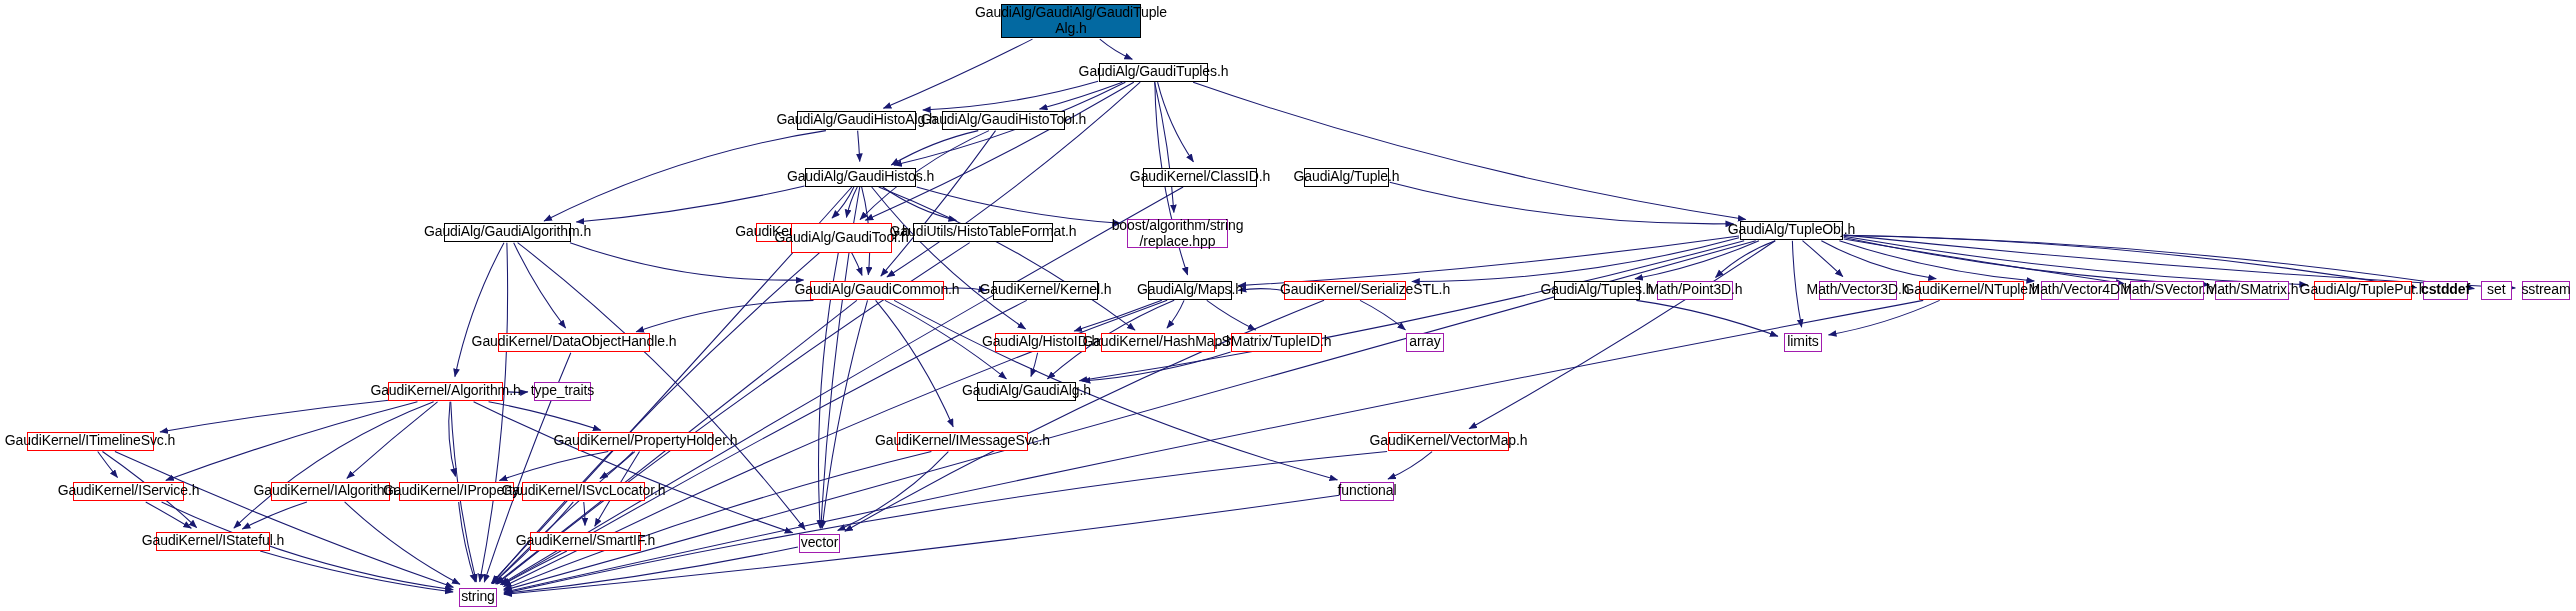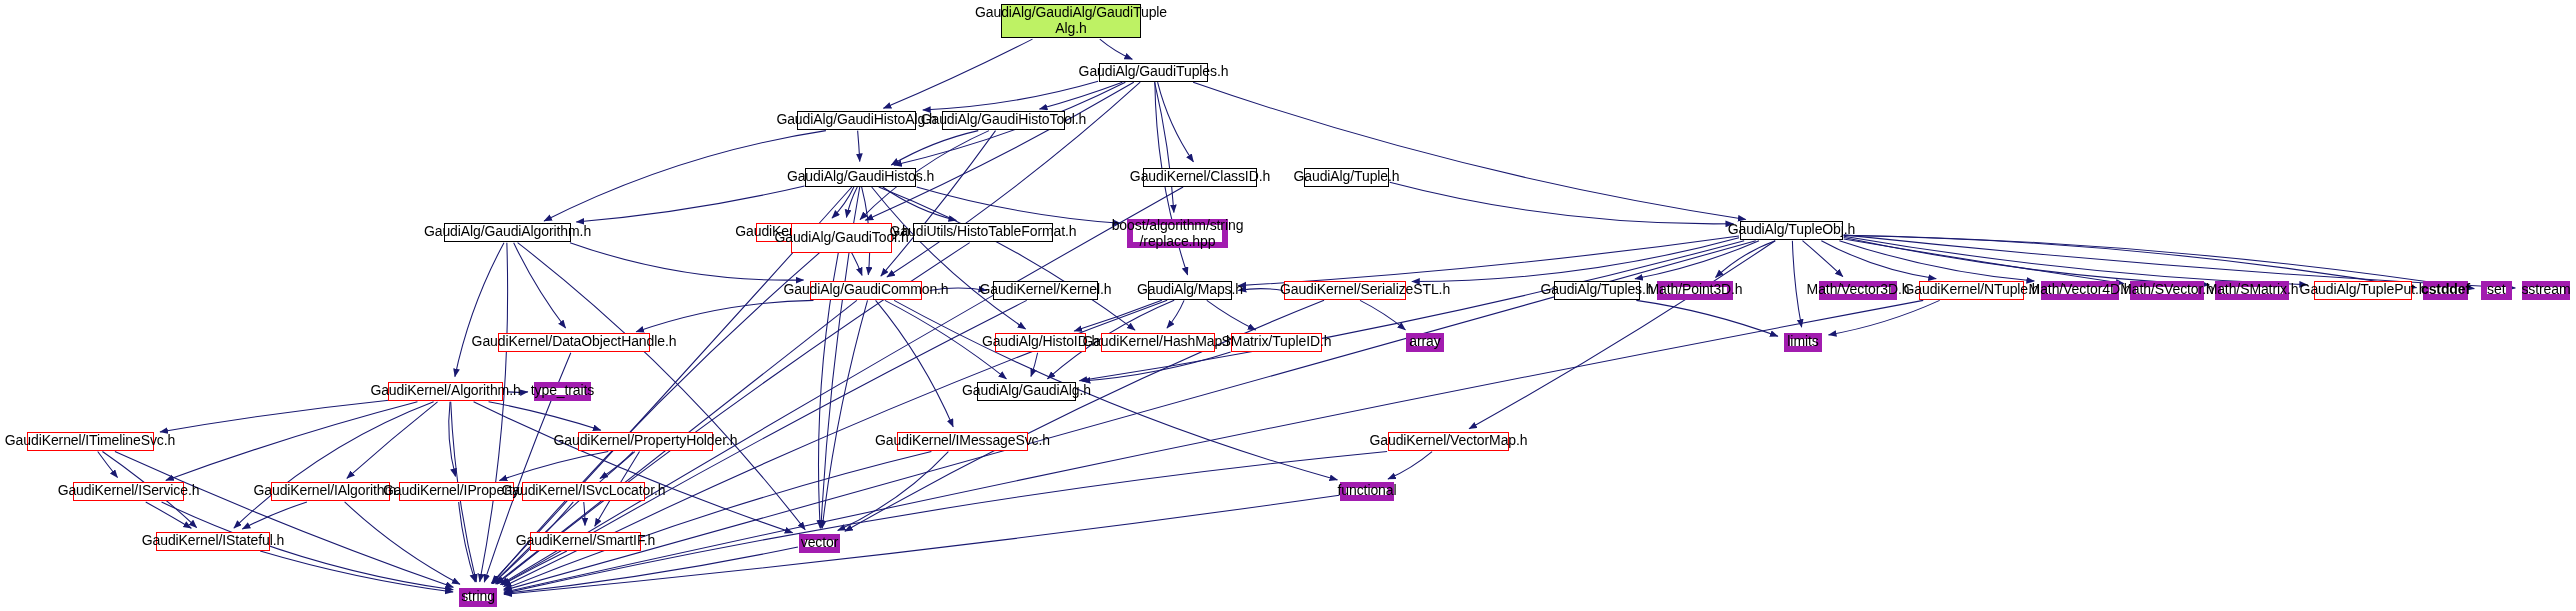--- a/index.html
+++ b/index.html
@@ -20,24 +20,24 @@
     justify-content:center;
     text-align:center;
     background:#ffffff;
     color:#000000;
     font-size:14px;
     line-height:1.12;
     letter-spacing:-0.1px;
     white-space:pre-line;
     z-index:5;
   }
-  .n-root{border:1px solid #000000;background:#bef264;}
+  .n-root{border:1px solid #000000;background:#0369a1;}
   .n-black{border:1px solid #000000;background:#ffffff;}
   .n-red{border:1px solid #ff0000;background:#ffffff;}
-  .n-grey{border:6px solid #a21caf;background:#ffffff;}
+  .n-grey{border:1px solid #a21caf;background:#ffffff;}
 </style>
 </head>
 <body>
 
 <div id="canvas">
   <svg id="edges" viewBox="0 0 3887 923" preserveAspectRatio="none" xmlns="http://www.w3.org/2000/svg">
     <defs>
       <marker id="arrow" markerWidth="9" markerHeight="9" refX="7.5" refY="3.2" orient="auto" markerUnits="strokeWidth">
         <path d="M0,0 L8,3.2 L0,6.4 z" fill="#191970"></path>
       </marker>
@@ -161,21 +161,21 @@
       <div class="node n-black" style="left: 805px; top: 168px; width: 111px; height: 18.6px;"><span>GaudiAlg/GaudiHistos.h</span></div>
       <div class="node n-black" style="left: 1143px; top: 168px; width: 114px; height: 18.6px;"><span>GaudiKernel/ClassID.h</span></div>
       <div class="node n-black" style="left: 1304px; top: 168px; width: 85px; height: 18.6px;"><span>GaudiAlg/Tuple.h</span></div>
       <div class="node n-black" style="left: 1740px; top: 221px; width: 103px; height: 18.6px;"><span>GaudiAlg/TupleObj.h</span></div>
       <div class="node n-black" style="left: 444px; top: 223px; width: 127px; height: 18.6px;"><span>GaudiAlg/GaudiAlgorithm.h</span></div>
       <div class="node n-red" style="left: 756px; top: 223px; width: 133px; height: 18.6px;"><span>GaudiKernel/HistoProperty.h</span></div>
       <div class="node n-red" style="left: 791px; top: 223px; width: 101px; height: 30px;"><span>GaudiAlg/GaudiTool.h</span></div>
       <div class="node n-black" style="left: 913px; top: 223px; width: 140px; height: 18.6px;"><span>GaudiUtils/HistoTableFormat.h</span></div>
       <div class="node n-grey" style="left: 1127px; top: 219px; width: 101px; height: 29px;"><span>boost/algorithm/string
 /replace.hpp</span></div>
-      <div class="node n-red" style="left: 810px; top: 281px; width: 112px; height: 18.6px;"><span>GaudiAlg/GaudiCommon.h</span></div>
+      <div class="node n-red" style="left: 810px; top: 281px; width: 134px; height: 18.6px;"><span>GaudiAlg/GaudiCommon.h</span></div>
       <div class="node n-black" style="left: 993px; top: 281px; width: 105px; height: 18.6px;"><span>GaudiKernel/Kernel.h</span></div>
       <div class="node n-black" style="left: 1148px; top: 281px; width: 84px; height: 18.6px;"><span>GaudiAlg/Maps.h</span></div>
       <div class="node n-red" style="left: 1284px; top: 281px; width: 122px; height: 18.6px; padding-left: 40px;"><span>GaudiKernel/SerializeSTL.h</span></div>
       <div class="node n-black" style="left: 1554px; top: 281px; width: 86px; height: 18.6px;"><span>GaudiAlg/Tuples.h</span></div>
       <div class="node n-grey" style="left: 1657px; top: 281px; width: 76px; height: 18.6px;"><span>Math/Point3D.h</span></div>
       <div class="node n-grey" style="left: 1819px; top: 281px; width: 78px; height: 18.6px;"><span>Math/Vector3D.h</span></div>
       <div class="node n-red" style="left: 1919px; top: 281px; width: 105px; height: 18.6px;"><span>GaudiKernel/NTuple.h</span></div>
       <div class="node n-grey" style="left: 2041px; top: 281px; width: 78px; height: 18.6px;"><span>Math/Vector4D.h</span></div>
       <div class="node n-grey" style="left: 2130px; top: 281px; width: 74px; height: 18.6px;"><span>Math/SVector.h</span></div>
       <div class="node n-grey" style="left: 2215px; top: 281px; width: 74px; height: 18.6px;"><span>Math/SMatrix.h</span></div>

